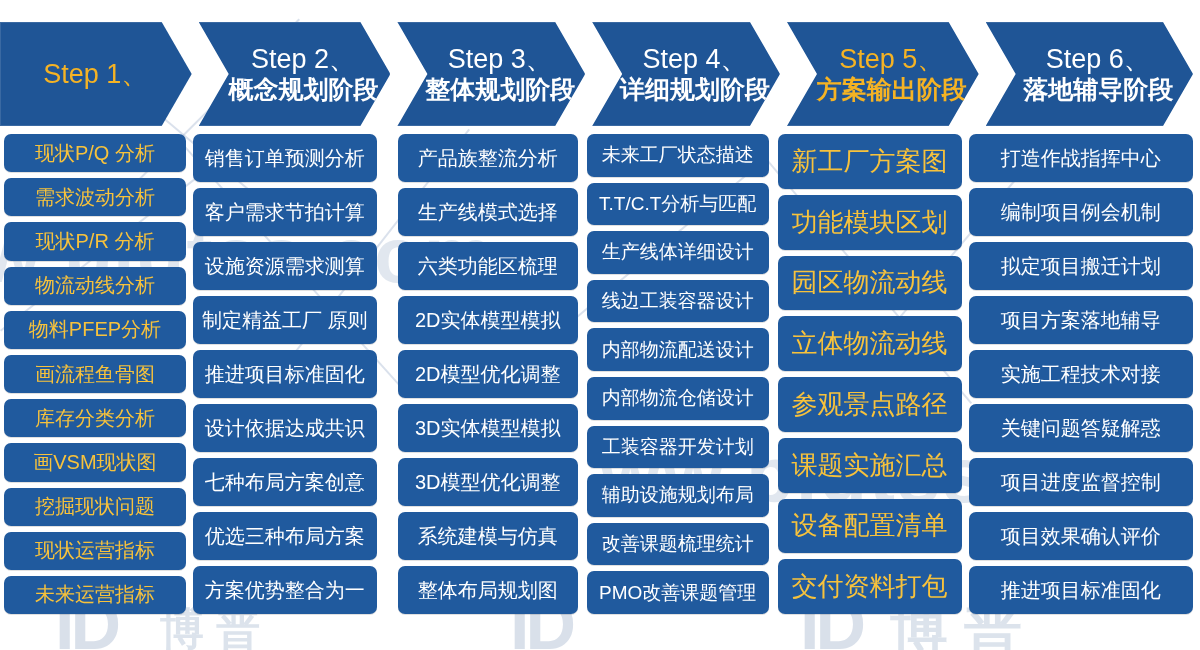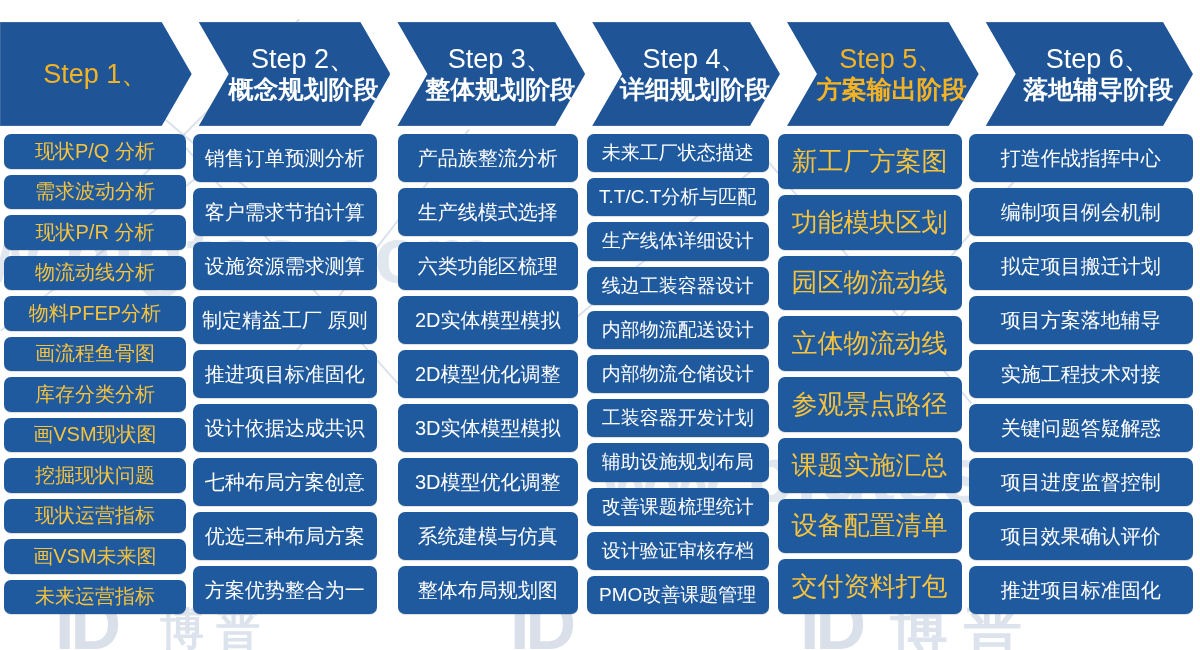--- a/index.html
+++ b/index.html
@@ -174,21 +174,20 @@
         <div class="pill">现状P/Q 分析</div>
         <div class="pill">需求波动分析</div>
         <div class="pill">现状P/R 分析</div>
         <div class="pill">物流动线分析</div>
         <div class="pill">物料PFEP分析</div>
         <div class="pill">画流程鱼骨图</div>
         <div class="pill">库存分类分析</div>
         <div class="pill">画VSM现状图</div>
         <div class="pill">挖掘现状问题</div>
         <div class="pill">现状运营指标</div>
-        <div class="pill">画VSM未来图</div>
         <div class="pill">未来运营指标</div>
       </div>
       <div class="col c2" style="width: 190px; margin-left: 0px;">
         <div class="pill">销售订单预测分析</div>
         <div class="pill">客户需求节拍计算</div>
         <div class="pill">设施资源需求测算</div>
         <div class="pill">制定精益工厂 原则</div>
         <div class="pill">推进项目标准固化</div>
         <div class="pill">设计依据达成共识</div>
         <div class="pill">七种布局方案创意</div>
@@ -209,21 +208,20 @@
       <div class="col c4" style="width: 188px; margin-left: 2px;">
         <div class="pill">未来工厂状态描述</div>
         <div class="pill">T.T/C.T分析与匹配</div>
         <div class="pill">生产线体详细设计</div>
         <div class="pill">线边工装容器设计</div>
         <div class="pill">内部物流配送设计</div>
         <div class="pill">内部物流仓储设计</div>
         <div class="pill">工装容器开发计划</div>
         <div class="pill">辅助设施规划布局</div>
         <div class="pill">改善课题梳理统计</div>
-        <div class="pill">设计验证审核存档</div>
         <div class="pill">PMO改善课题管理</div>
       </div>
       <div class="col c5 gold" style="width: 190px; margin-left: 2px;">
         <div class="pill">新工厂方案图</div>
         <div class="pill">功能模块区划</div>
         <div class="pill">园区物流动线</div>
         <div class="pill">立体物流动线</div>
         <div class="pill">参观景点路径</div>
         <div class="pill">课题实施汇总</div>
         <div class="pill">设备配置清单</div>

